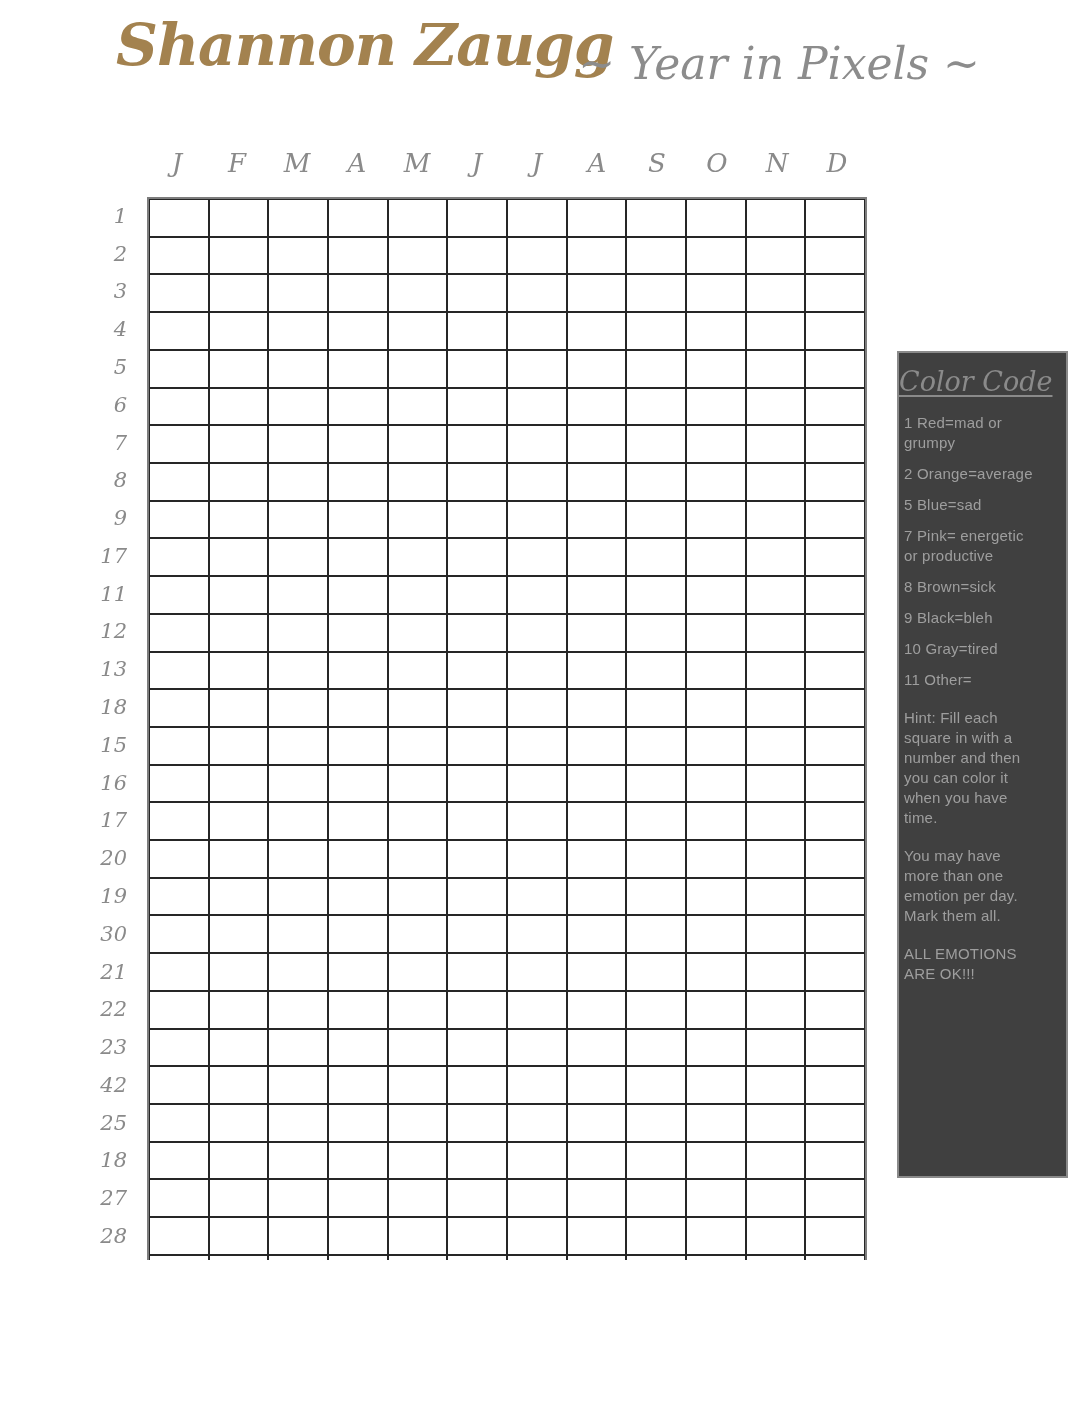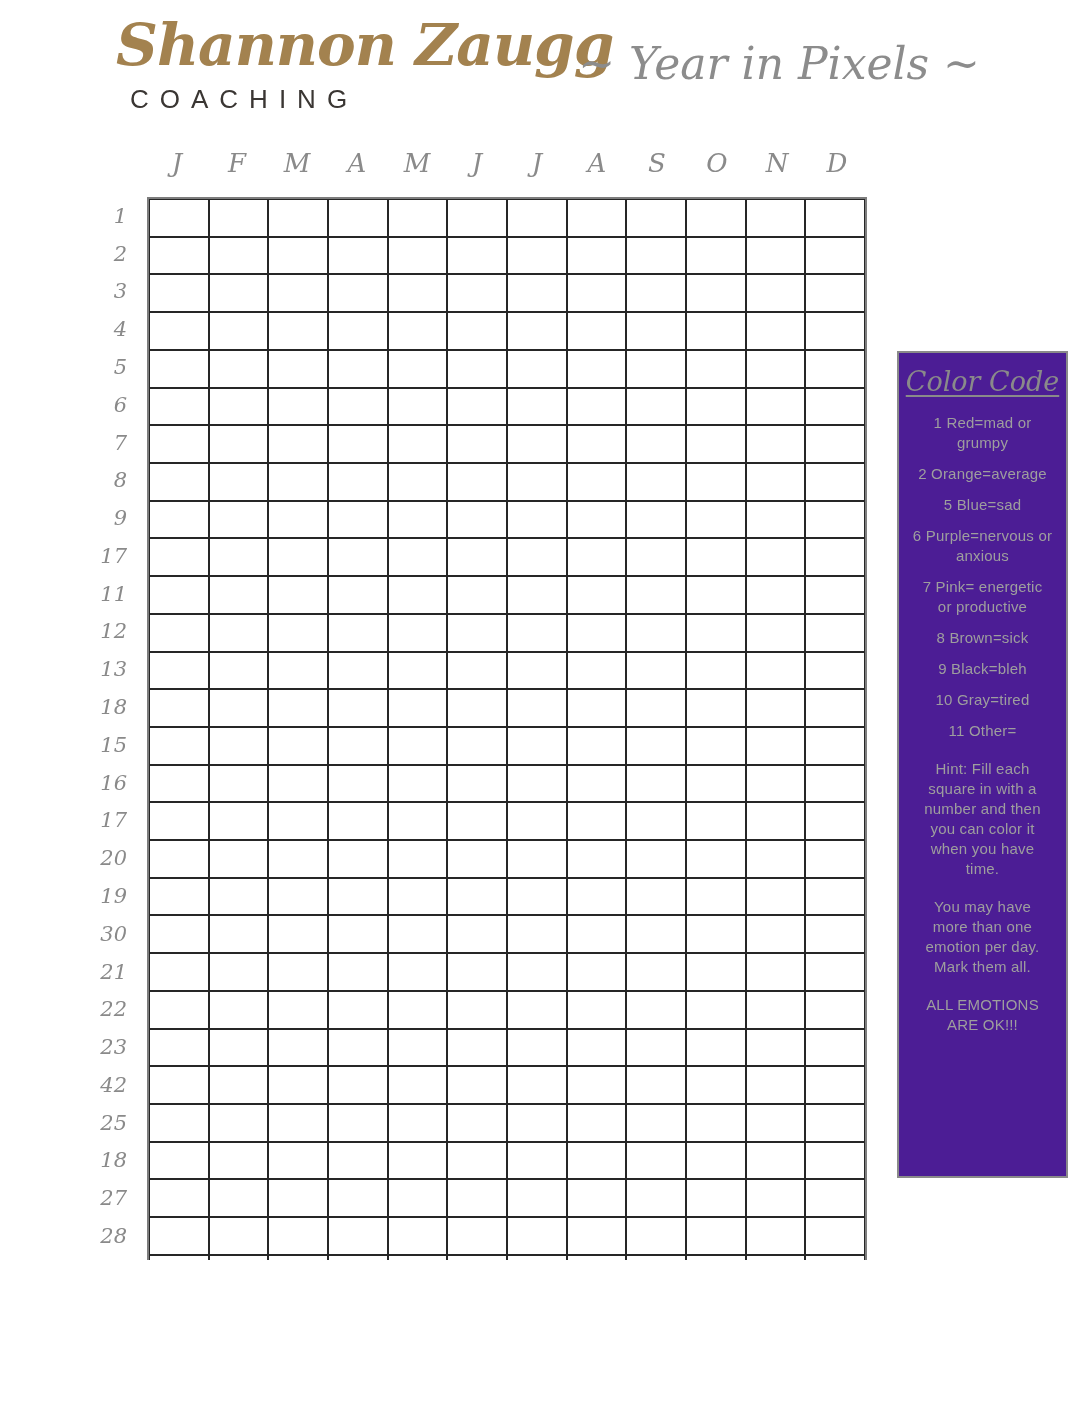--- a/index.html
+++ b/index.html
@@ -36,38 +36,37 @@
   
   .grid{position:absolute;left:147px;top:197px;width:720px;height:1171px;
         box-sizing:border-box;border-top:2px solid var(--outer);
         border-left:2px solid var(--outer);border-right:2px solid var(--outer);
         display:grid;grid-template-columns:repeat(12,1fr);grid-template-rows:repeat(31,1fr);}
   .cell{box-shadow:inset 0 0 0 1px var(--line);background:#fff;}
   .cell.absent{box-shadow:none;background:transparent;}
 
   
   .color-code{position:absolute;left:897px;top:351px;width:171px;height:827px;
-              box-sizing:border-box;border:2px solid var(--pborder);background:#4c1d95;
-              text-align:center;overflow:hidden;}
+              box-sizing:border-box;border:2px solid var(--pborder);background:#404040;
+              text-align:left;overflow:hidden;}
   .color-code h2{font-family:"DejaVu Serif",serif;font-style:italic;font-weight:normal;
                  font-size:27px;color:var(--label);margin:13px 0 16px;
                  text-decoration:underline;text-underline-offset:4px;}
   .code-item,.hint{white-space:pre-line;font-size:15px;line-height:20px;
                    color:var(--ptext);margin:11px 5px;letter-spacing:0.2px;}
   .hint{margin-top:18px;}
 </style>
 </head>
 <body>
 
 <div class="page">
 
   <header>
     <div class="logo">
       <div class="logo-script">Shannon Zaugg</div>
-      <div class="logo-sub">COACHING</div>
     </div>
     <h1 class="page-title">~ Year in Pixels ~</h1>
   </header>
 
   <div class="month-row" id="monthRow">
       <div class="month-label">J</div>
       <div class="month-label">F</div>
       <div class="month-label">M</div>
       <div class="month-label">A</div>
       <div class="month-label">M</div>
@@ -489,22 +488,20 @@
       <div class="cell"></div>
     </div>
 
   <aside class="color-code">
     <h2>Color Code</h2>
     <div id="codeItems">
         <p class="code-item">1 Red=mad or
 grumpy</p>
         <p class="code-item">2 Orange=average</p>
         <p class="code-item">5 Blue=sad</p>
-        <p class="code-item">6 Purple=nervous or
-anxious</p>
         <p class="code-item">7 Pink= energetic
 or productive</p>
         <p class="code-item">8 Brown=sick</p>
         <p class="code-item">9 Black=bleh</p>
         <p class="code-item">10 Gray=tired</p>
         <p class="code-item">11 Other=</p>
       </div>
     <p class="hint">Hint:  Fill each
 square in with a
 number and then

